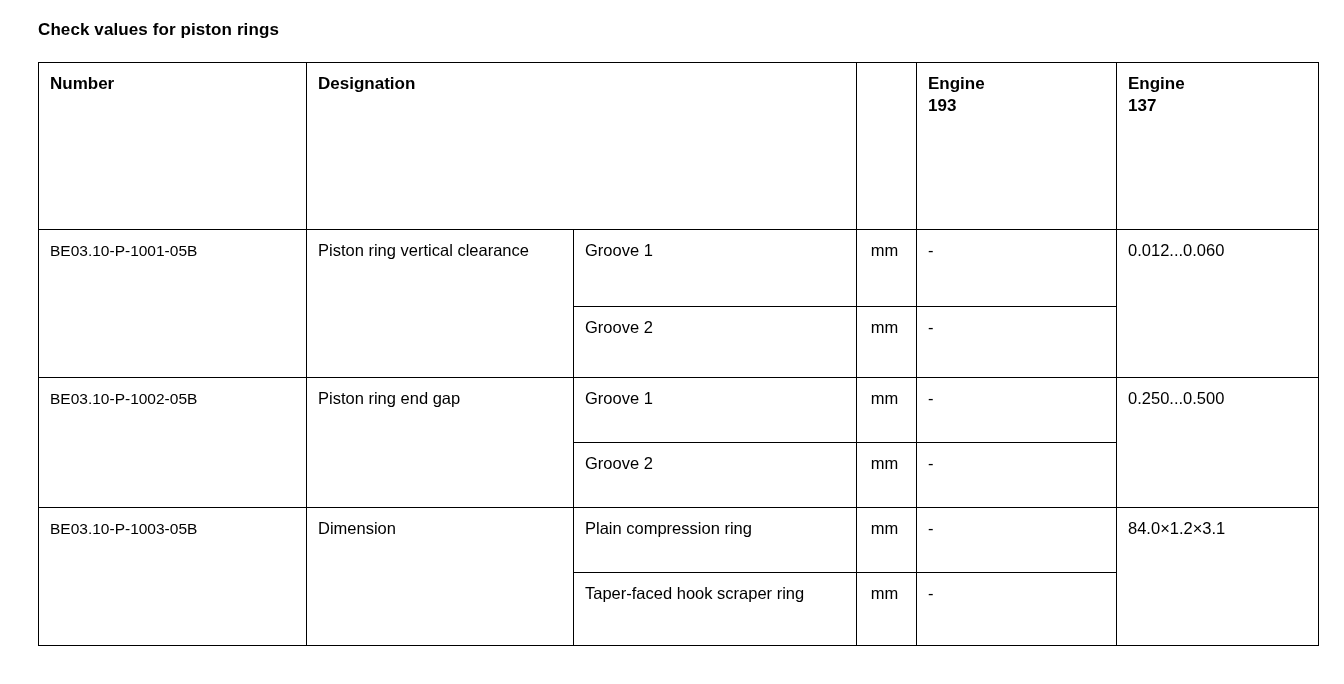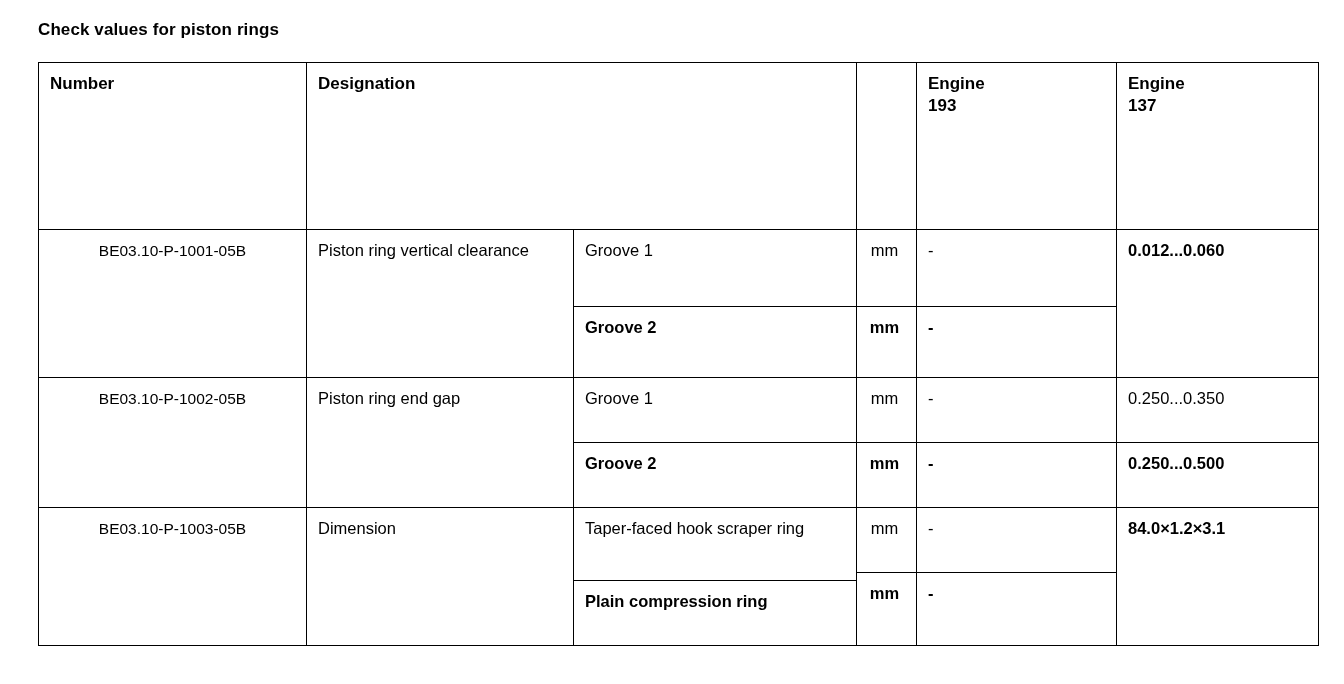--- a/index.html
+++ b/index.html
@@ -71,37 +71,35 @@
     table-layout: fixed;
   }
   table.sub td {
     border: none;
     border-bottom: 1px solid #000000;
     vertical-align: top;
     padding: 0;
   }
   table.sub tr:last-child td {
     border-bottom: none;
-    font-weight: bold;
   }
   .subcell {
     padding: 10px 11px 10px 11px;
     font-size: 16.5px;
     line-height: 1.32;
   }
   .unitcell {
     padding: 10px 8px 10px 4px;
     font-size: 16.5px;
     text-align: center;
   }
   .nowrap { white-space: nowrap; }
   .num-cell {
     font-size: 15.5px;
     padding-top: 11px;
-    text-align: center;
   }
   .sub-wrap { padding: 0; }
   .h-tall { height: 76px; }
   .h-mid  { height: 70px; }
   .h-short{ height: 64px; }
   .h-last { height: 72px; }
 </style>
 </head>
 <body>
 
@@ -263,25 +261,20 @@
                   <td class="h-short">
                     <div class="subcell">-</div>
                   </td>
                 </tr>
           </tbody>
             </table>
         </td>
         <td class="sub-wrap">
           <table class="sub">
             <tbody>
-                <tr>
-                  <td class="h-short">
-                    <div class="subcell nowrap">0.250...0.350</div>
-                  </td>
-                </tr>
             <tr>
                   <td class="h-short">
                     <div class="subcell nowrap">0.250...0.500</div>
                   </td>
                 </tr>
           </tbody>
             </table>
         </td>
       </tr>
 
@@ -289,29 +282,29 @@
         <td>
           <div class="cell num-cell">BE03.10-P-1003-05B</div>
         </td>
         <td>
           <div class="cell">Dimension</div>
         </td>
         <td class="sub-wrap">
           <table class="sub">
             <tbody>
                 <tr>
+                  <td class="h-short">
+                    <div class="subcell">Plain compression ring</div>
+                  </td>
+                </tr>
+            <tr>
                   <td class="h-last">
                     <div class="subcell">Taper-faced hook scraper ring</div>
                   </td>
                 </tr>
-            <tr>
-                  <td class="h-short">
-                    <div class="subcell">Plain compression ring</div>
-                  </td>
-                </tr>
           </tbody>
             </table>
         </td>
         <td class="sub-wrap">
           <table class="sub">
             <tbody>
                 <tr>
                   <td class="h-short">
                     <div class="unitcell">mm</div>
                   </td>

